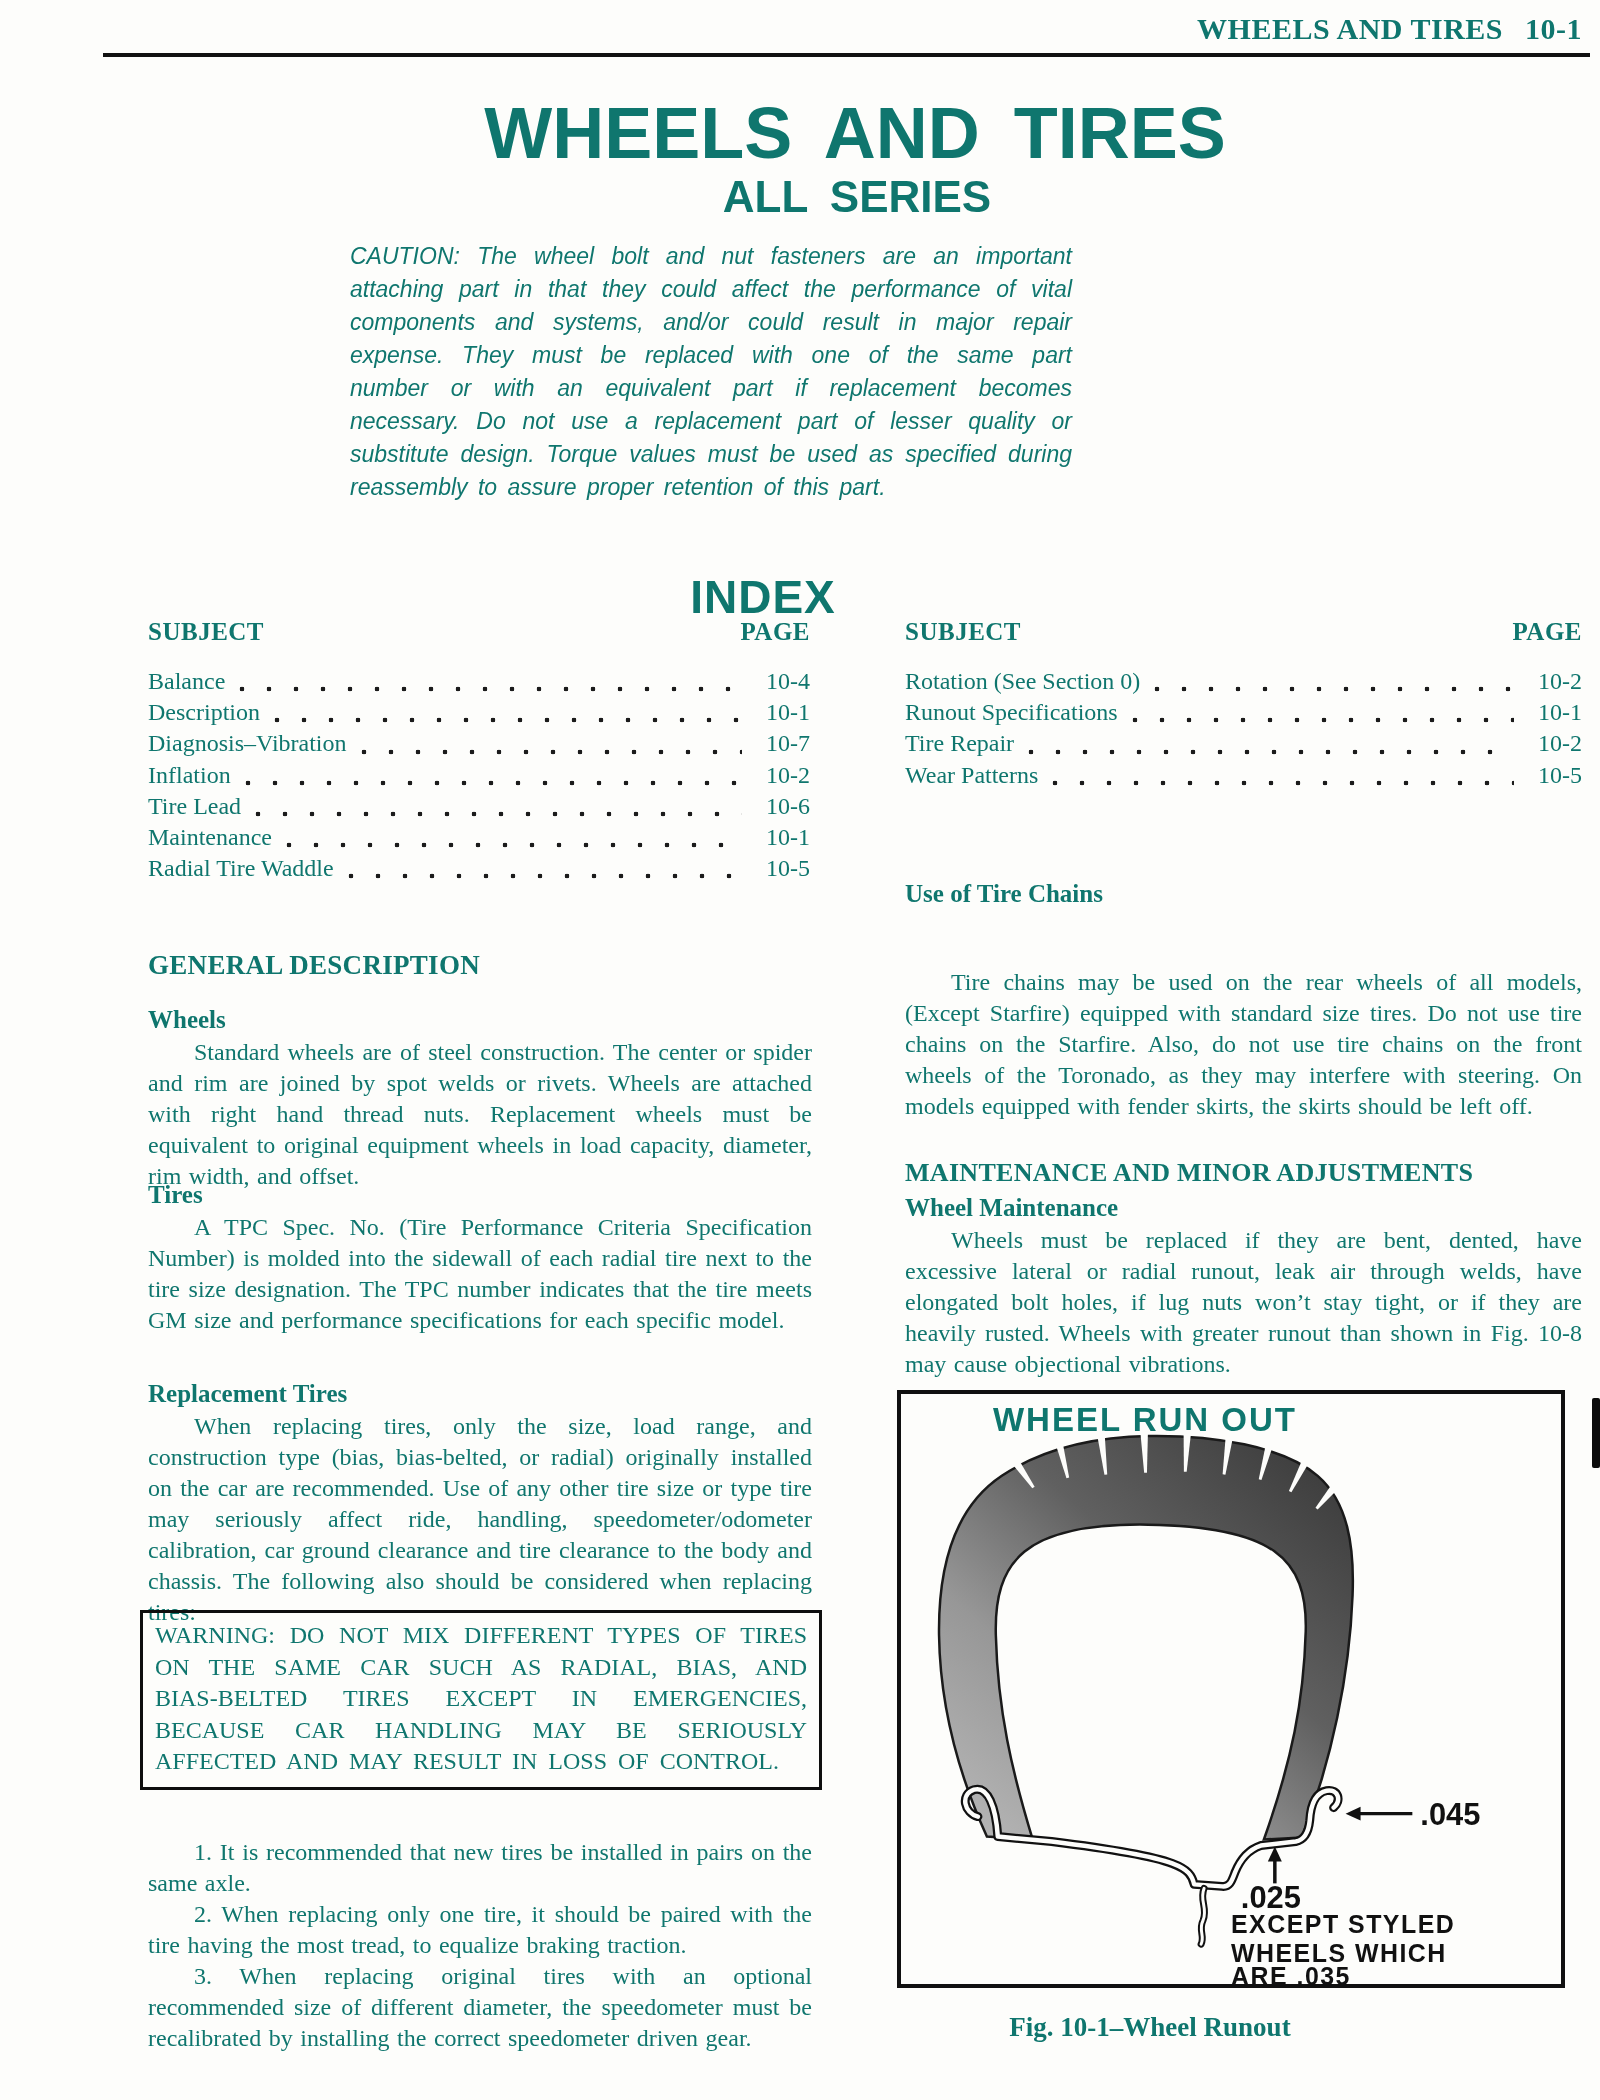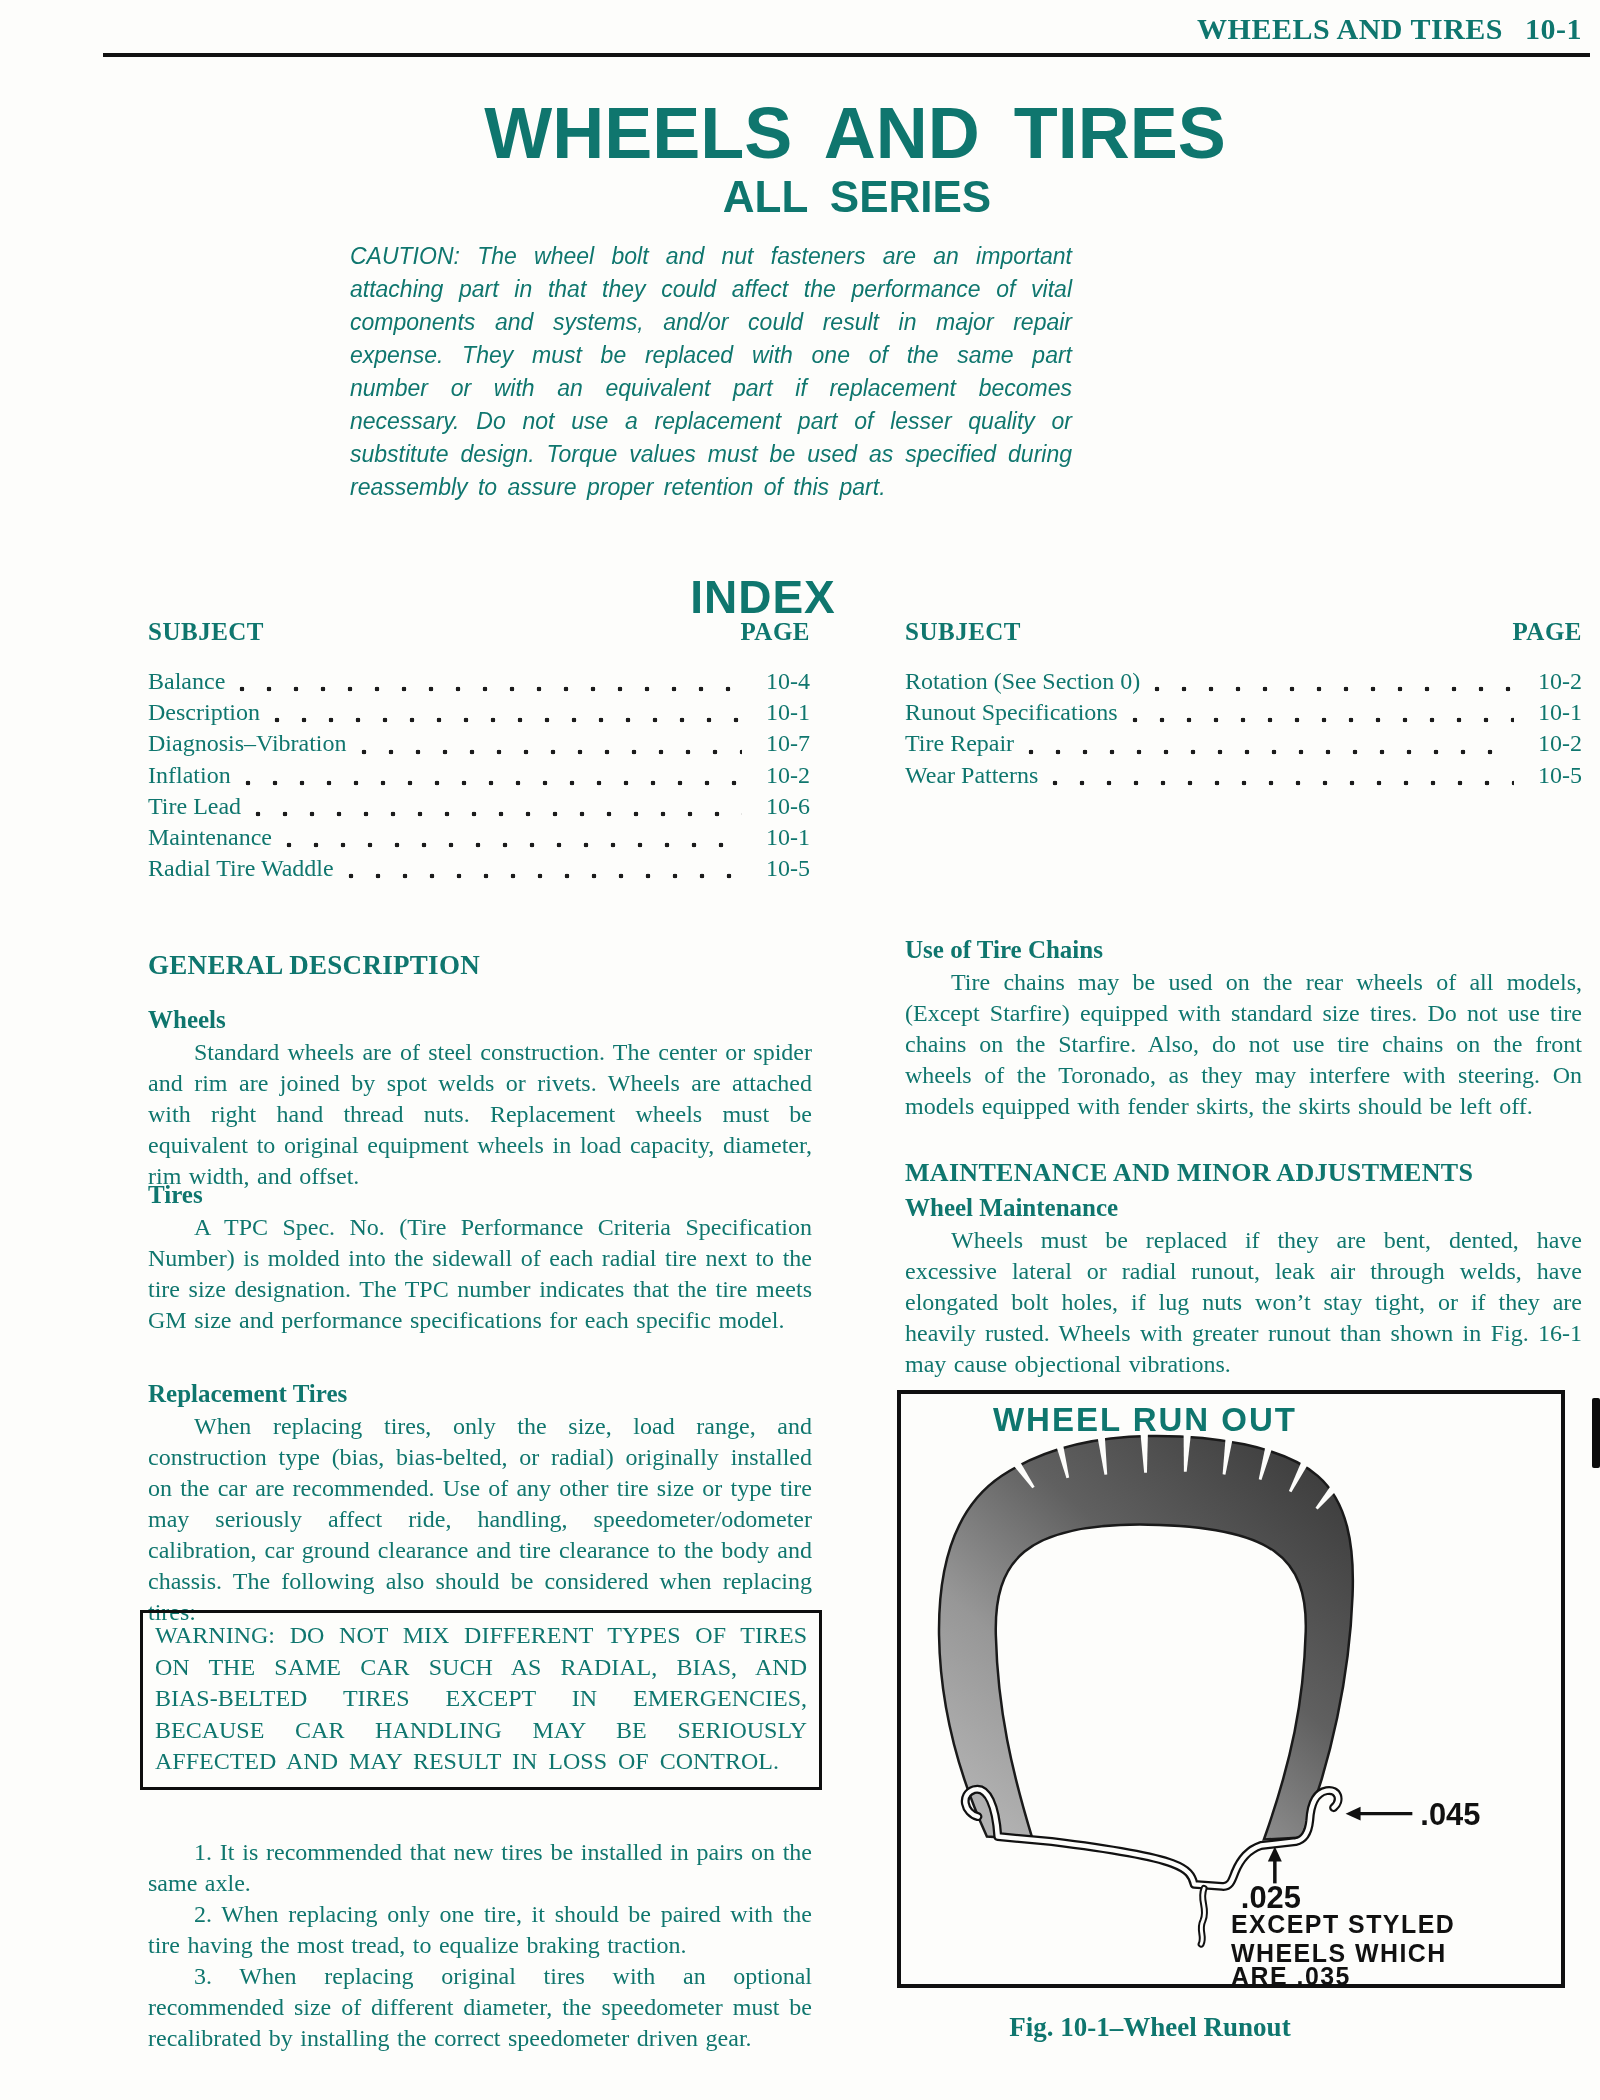--- a/index.html
+++ b/index.html
@@ -155,26 +155,26 @@
   <div class="abs col-left para indent" style="top:1411px;">When replacing tires, only the size, load range, and construction type (bias, bias-belted, or radial) originally installed on the car are recommended. Use of any other tire size or type tire may seriously affect ride, handling, speedometer/odometer calibration, car ground clearance and tire clearance to the body and chassis. The following also should be considered when replacing tires:</div>
 
   <div class="abs warning-box">WARNING: DO NOT MIX DIFFERENT TYPES OF TIRES ON THE SAME CAR SUCH AS RADIAL, BIAS, AND BIAS-BELTED TIRES EXCEPT IN EMERGENCIES, BECAUSE CAR HANDLING MAY BE SERIOUSLY AFFECTED AND MAY RESULT IN LOSS OF CONTROL.</div>
 
   <div class="abs col-left para list-block" style="top:1837px;" id="list-block">
       <p class="para indent">1. It is recommended that new tires be installed in pairs on the same axle.</p>
       <p class="para indent">2. When replacing only one tire, it should be paired with the tire having the most tread, to equalize braking traction.</p>
       <p class="para indent">3. When replacing original tires with an optional recommended size of different diameter, the speedometer must be recalibrated by installing the correct speedometer driven gear.</p>
     </div>
 
-  <div class="abs col-right h-sub" style="top:936px;">Use of Tire Chains</div>
+  <div class="abs col-right h-sub" style="top:880px;">Use of Tire Chains</div>
   <div class="abs col-right para indent" style="top:967px;">Tire chains may be used on the rear wheels of all models, (Except Starfire) equipped with standard size tires. Do not use tire chains on the Starfire. Also, do not use tire chains on the front wheels of the Toronado, as they may interfere with steering. On models equipped with fender skirts, the skirts should be left off.</div>
 
   <div class="abs col-right h-main" style="top:1158px;font-size:26px;">MAINTENANCE AND MINOR ADJUSTMENTS</div>
   <div class="abs col-right h-sub" style="top:1194px;">Wheel Maintenance</div>
-  <div class="abs col-right para indent" style="top:1225px;">Wheels must be replaced if they are bent, dented, have excessive lateral or radial runout, leak air through welds, have elongated bolt holes, if lug nuts won’t stay tight, or if they are heavily rusted. Wheels with greater runout than shown in Fig. 16-1 may cause objectional vibrations.</div>
+  <div class="abs col-right para indent" style="top:1225px;">Wheels must be replaced if they are bent, dented, have excessive lateral or radial runout, leak air through welds, have elongated bolt holes, if lug nuts won’t stay tight, or if they are heavily rusted. Wheels with greater runout than shown in Fig. 10-8 may cause objectional vibrations.</div>
 
   <div class="abs figure-box">
     <div class="figure-title sans">WHEEL RUN OUT</div>
     <svg class="figure-svg" width="658" height="558" viewBox="0 0 658 560">
       <defs>
         <linearGradient id="tg" x1="0" y1="0.92" x2="0.85" y2="0">
           <stop offset="0" stop-color="#b6b6b6"></stop>
           <stop offset="0.32" stop-color="#979797"></stop>
           <stop offset="0.62" stop-color="#606060"></stop>
           <stop offset="1" stop-color="#3d3d3d"></stop>

